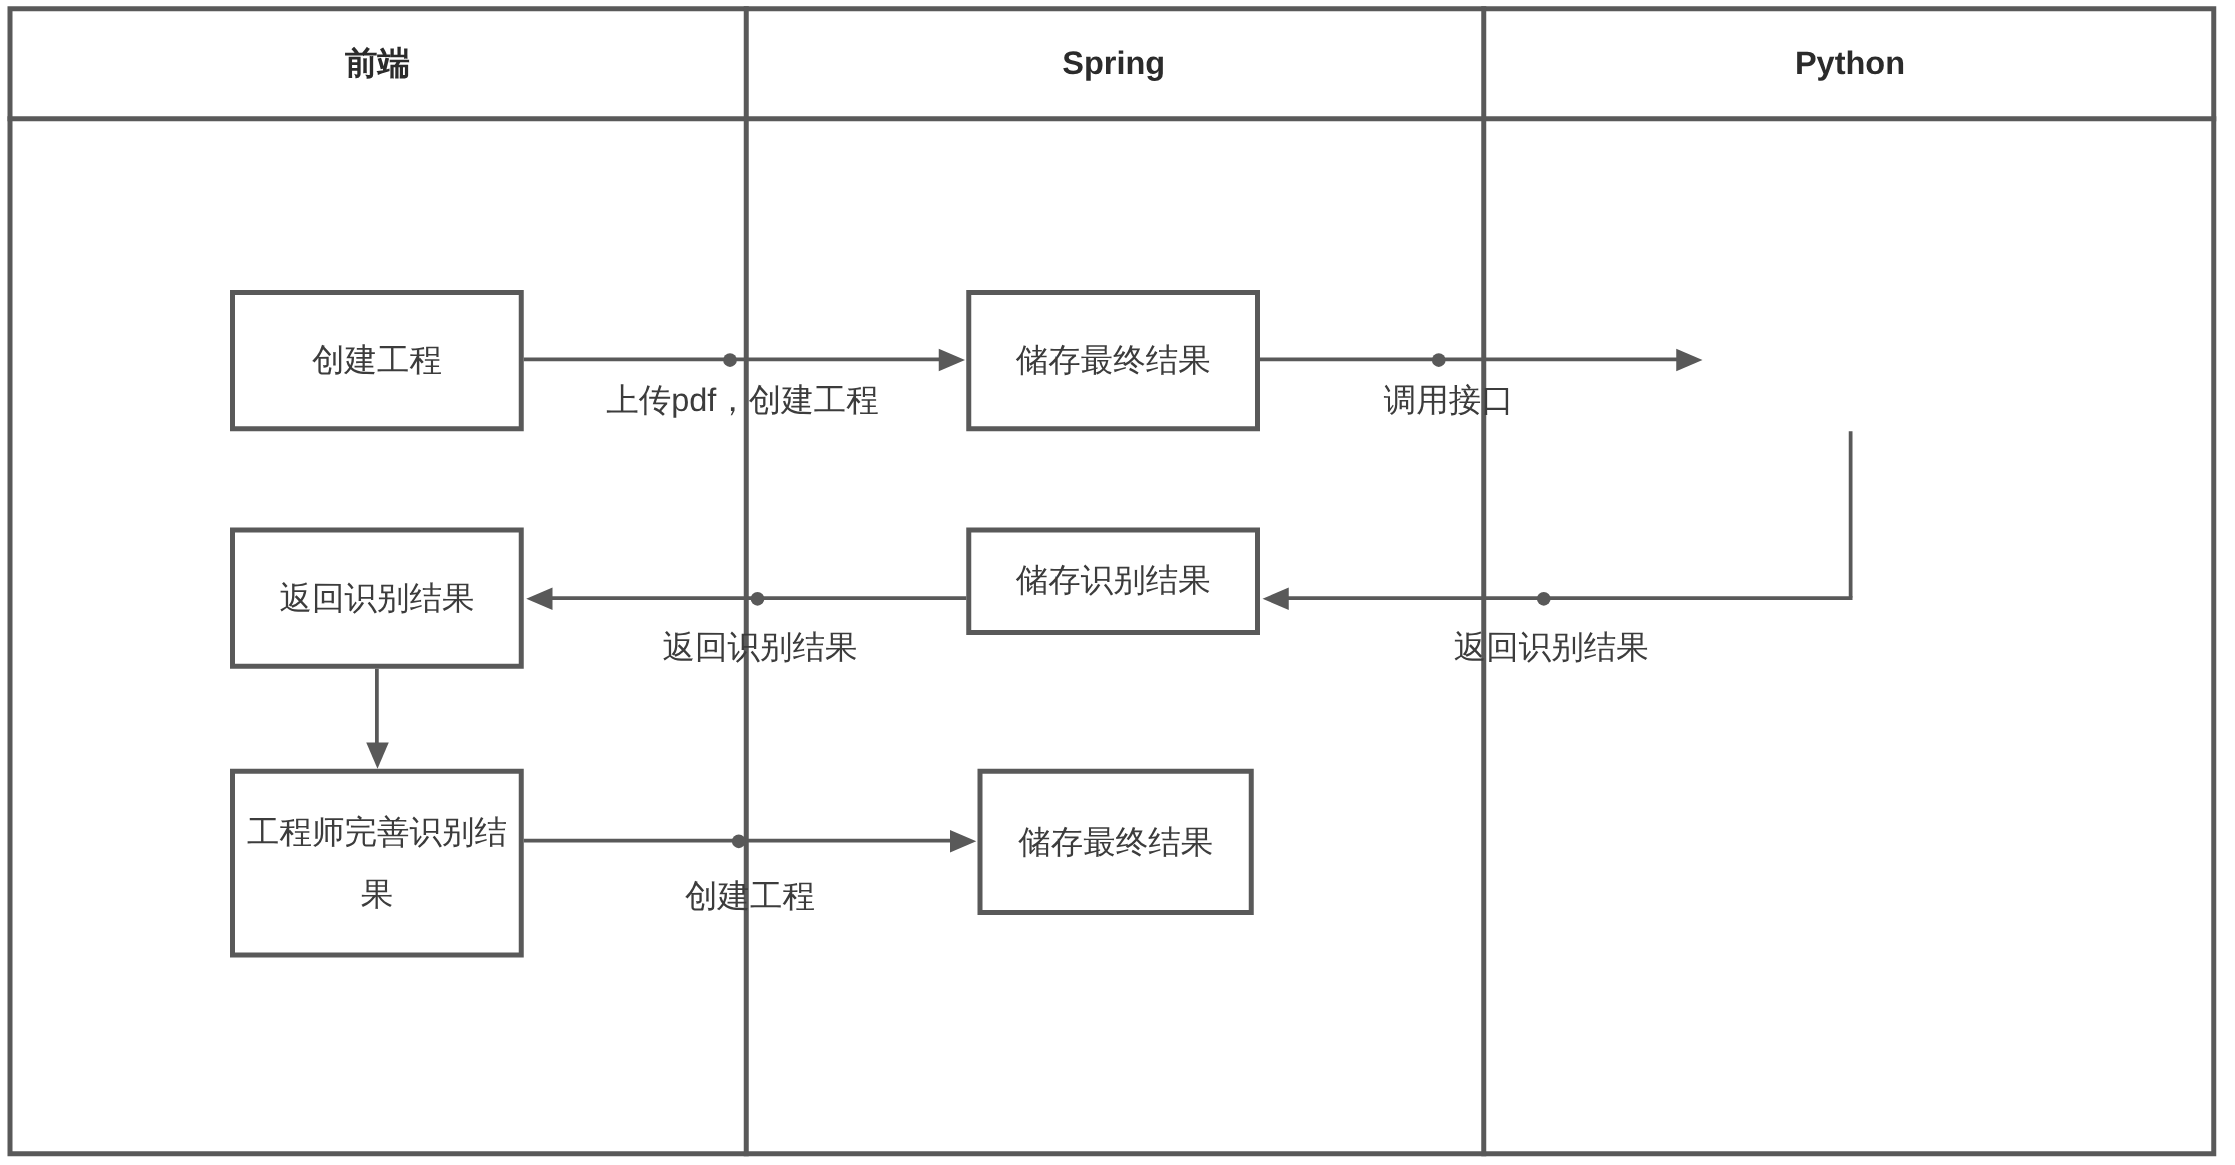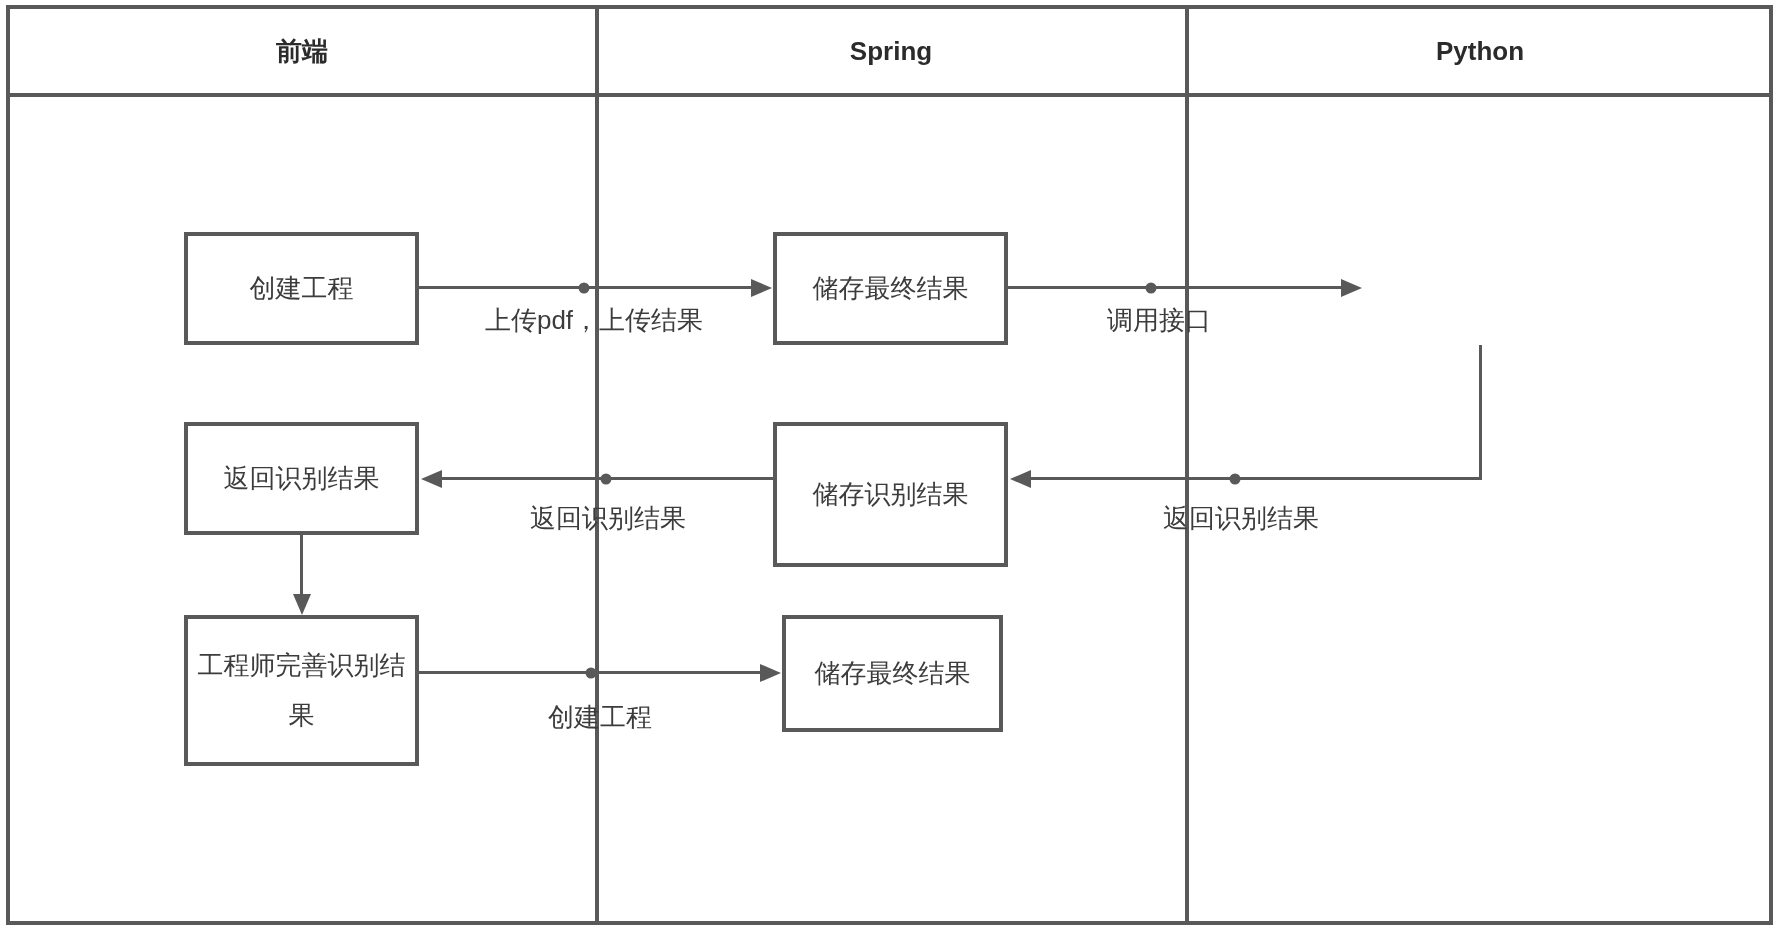--- a/index.html
+++ b/index.html
@@ -54,28 +54,28 @@
   <div class="vline" style="left:595px;top:5px;width:4px;height:920px"></div>
   <div class="vline" style="left:1185px;top:5px;width:4px;height:920px"></div>
 
   <div class="lane-title" style="left:302px;top:51px">前端</div>
   <div class="lane-title" style="left:891px;top:51px">Spring</div>
   <div class="lane-title" style="left:1480px;top:51px">Python</div>
 
   <div class="node" style="left:184px;top:232px;width:235px;height:113px">创建工程</div>
   <div class="node" style="left:773px;top:232px;width:235px;height:113px">储存最终结果</div>
   <div class="node" style="left:184px;top:422px;width:235px;height:113px">返回识别结果</div>
-  <div class="node" style="left:773px;top:422px;width:235px;height:145px">储存识别结果</div>
+  <div class="node" style="left:773px;top:422px;width:235px;height:86px">储存识别结果</div>
   <div class="node" style="left:184px;top:615px;width:235px;height:151px">工程师完善识别结果</div>
   <div class="node" style="left:782px;top:615px;width:221px;height:117px">储存最终结果</div>
 
   <div class="hline" style="left:419px;top:286px;width:334px;height:3px"></div>
   <div class="arr arr-right" style="left:751px;top:279px"></div>
   <div class="dot" style="left:584px;top:288px"></div>
-  <div class="edge-label" style="left:594px;top:320px">上传pdf，上传结果</div>
+  <div class="edge-label" style="left:594px;top:320px">上传pdf，创建工程</div>
 
   <div class="hline" style="left:1008px;top:286px;width:336px;height:3px"></div>
   <div class="arr arr-right" style="left:1341px;top:279px"></div>
   <div class="dot" style="left:1151px;top:288px"></div>
   <div class="edge-label" style="left:1159px;top:320px">调用接口</div>
 
   <div class="vline" style="left:1479px;top:345px;width:3px;height:133px"></div>
   <div class="hline" style="left:1028px;top:477px;width:454px;height:3px"></div>
   <div class="arr arr-left" style="left:1010px;top:470px"></div>
   <div class="dot" style="left:1235px;top:479px"></div>

